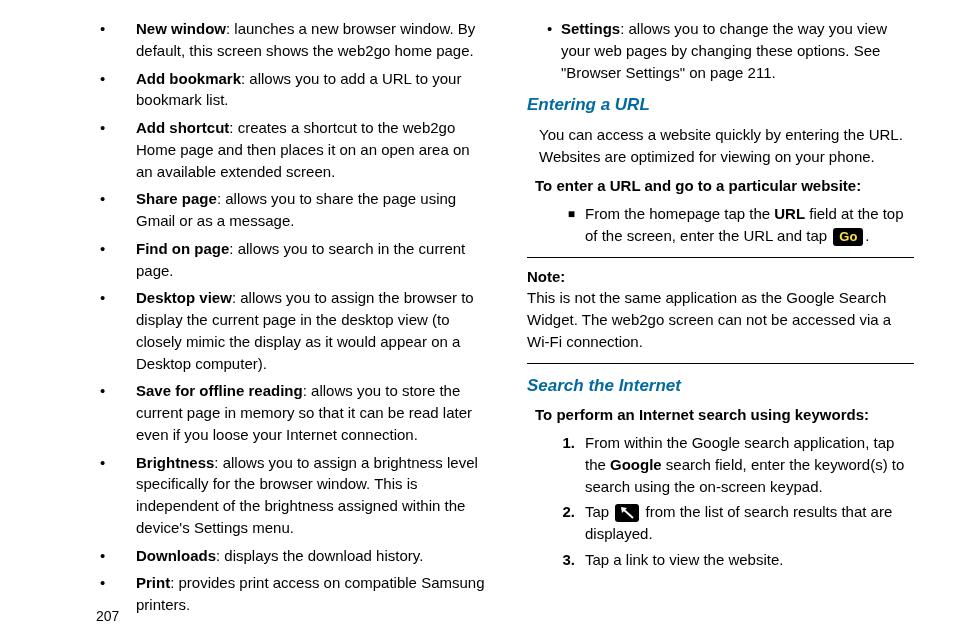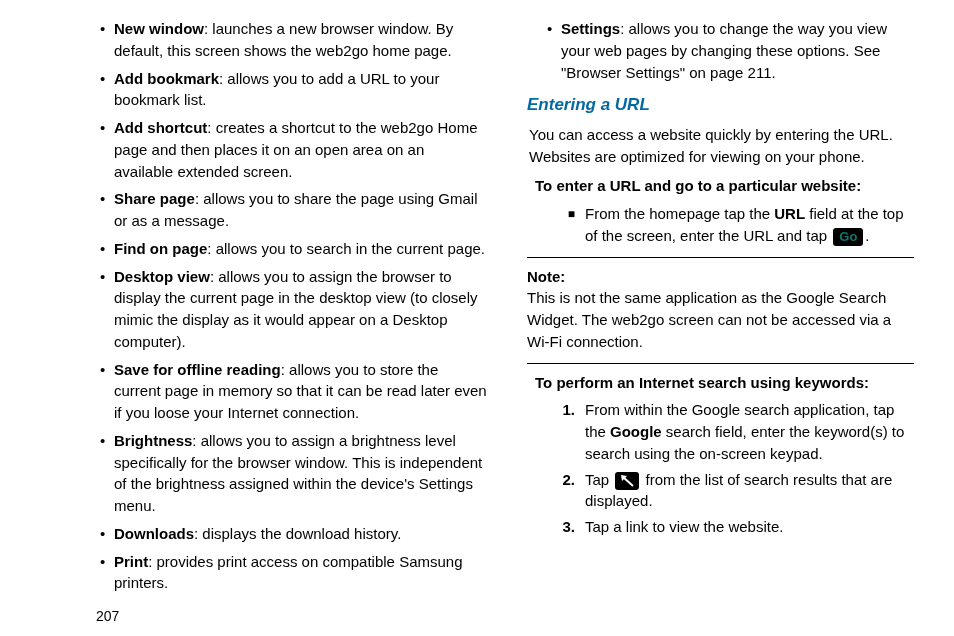--- a/index.html
+++ b/index.html
@@ -30,20 +30,21 @@
   .col-left .bullet-row {
     display: flex;
     margin-bottom: 6px;
   }
   .col-left .bullet {
     width: 14px;
     flex-shrink: 0;
   }
   .col-left .btxt {
     flex: 1;
+    margin-left: 22px;
   }
   .col-left strong {
     font-weight: bold;
   }
   .col-right .bullet-row {
     display: flex;
     margin-bottom: 6px;
     font-family: "Arial Narrow", Arial, sans-serif;
     font-stretch: condensed;
   }
@@ -55,21 +56,21 @@
     flex: 1;
   }
   .heading-blue {
     color: #0369a1;
     font-style: italic;
     font-weight: bold;
     font-size: 17px;
     margin: 10px 0 6px 0;
   }
   .plain {
-    margin: 4px 0 8px 2px;
+    margin: 4px 0 8px 12px;
   }
   .bold-line {
     font-weight: bold;
     margin: 6px 8px;
   }
   .step-row {
     display: flex;
     margin: 4px 0 4px 20px;
   }
   .step-num {
@@ -84,21 +85,21 @@
     font-size: 12px;
     padding-top: 3px;
   }
   .step-txt {
     flex: 1;
   }
   .icon-box {
     display: inline-block;
     vertical-align: middle;
     background: #000;
-    color: #0f766e;
+    color: #fde047;
     font-size: 13px;
     font-weight: bold;
     border-radius: 3px;
     padding: 2px 6px 3px 6px;
     line-height: 1;
     margin: 0 2px;
   }
   .icon-box.arrow {
     padding: 2px 3px;
     width: 18px;
@@ -197,20 +198,21 @@
       </div>
     </div>
 
     <hr class="sep">
     <div class="note-row">
       <div class="note-label">Note:</div>
       <div class="note-txt"> This is not the same application as the Google Search Widget. The web2go screen can not be accessed via a Wi-Fi connection.</div>
     </div>
     <hr class="sep">
 
+    <div class="heading-blue">Search the Internet</div>
     <div class="bold-line">To perform an Internet search using keywords:</div>
 
     <div class="step-row">
       <div class="step-num">1.</div>
       <div class="step-txt">
         <span>From within the Google search application, tap the </span><strong>Google</strong><span> search field, enter the keyword(s) to search using the on-screen keypad.</span>
       </div>
     </div>
 
     <div class="step-row">

